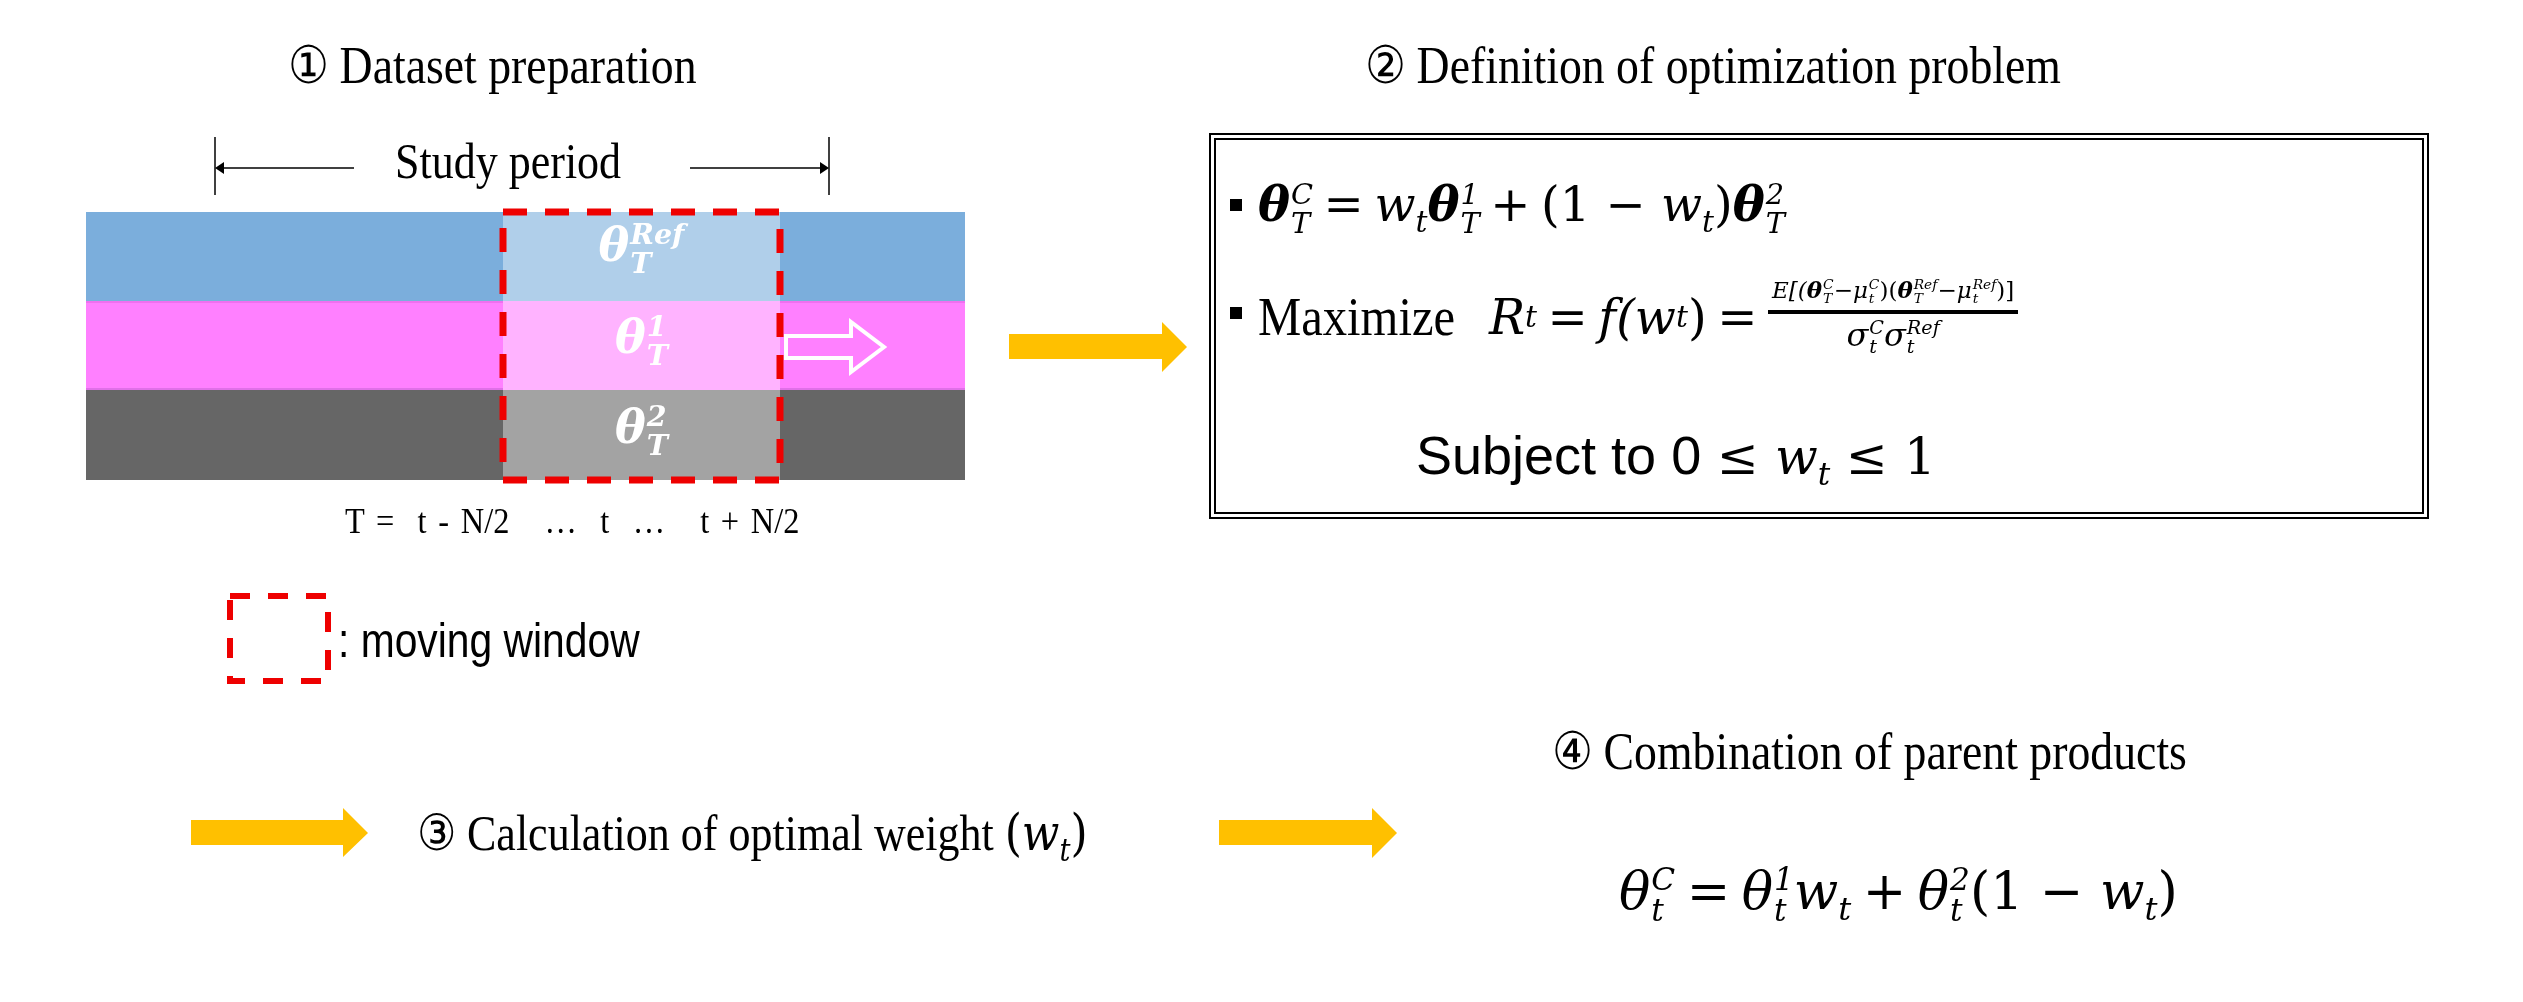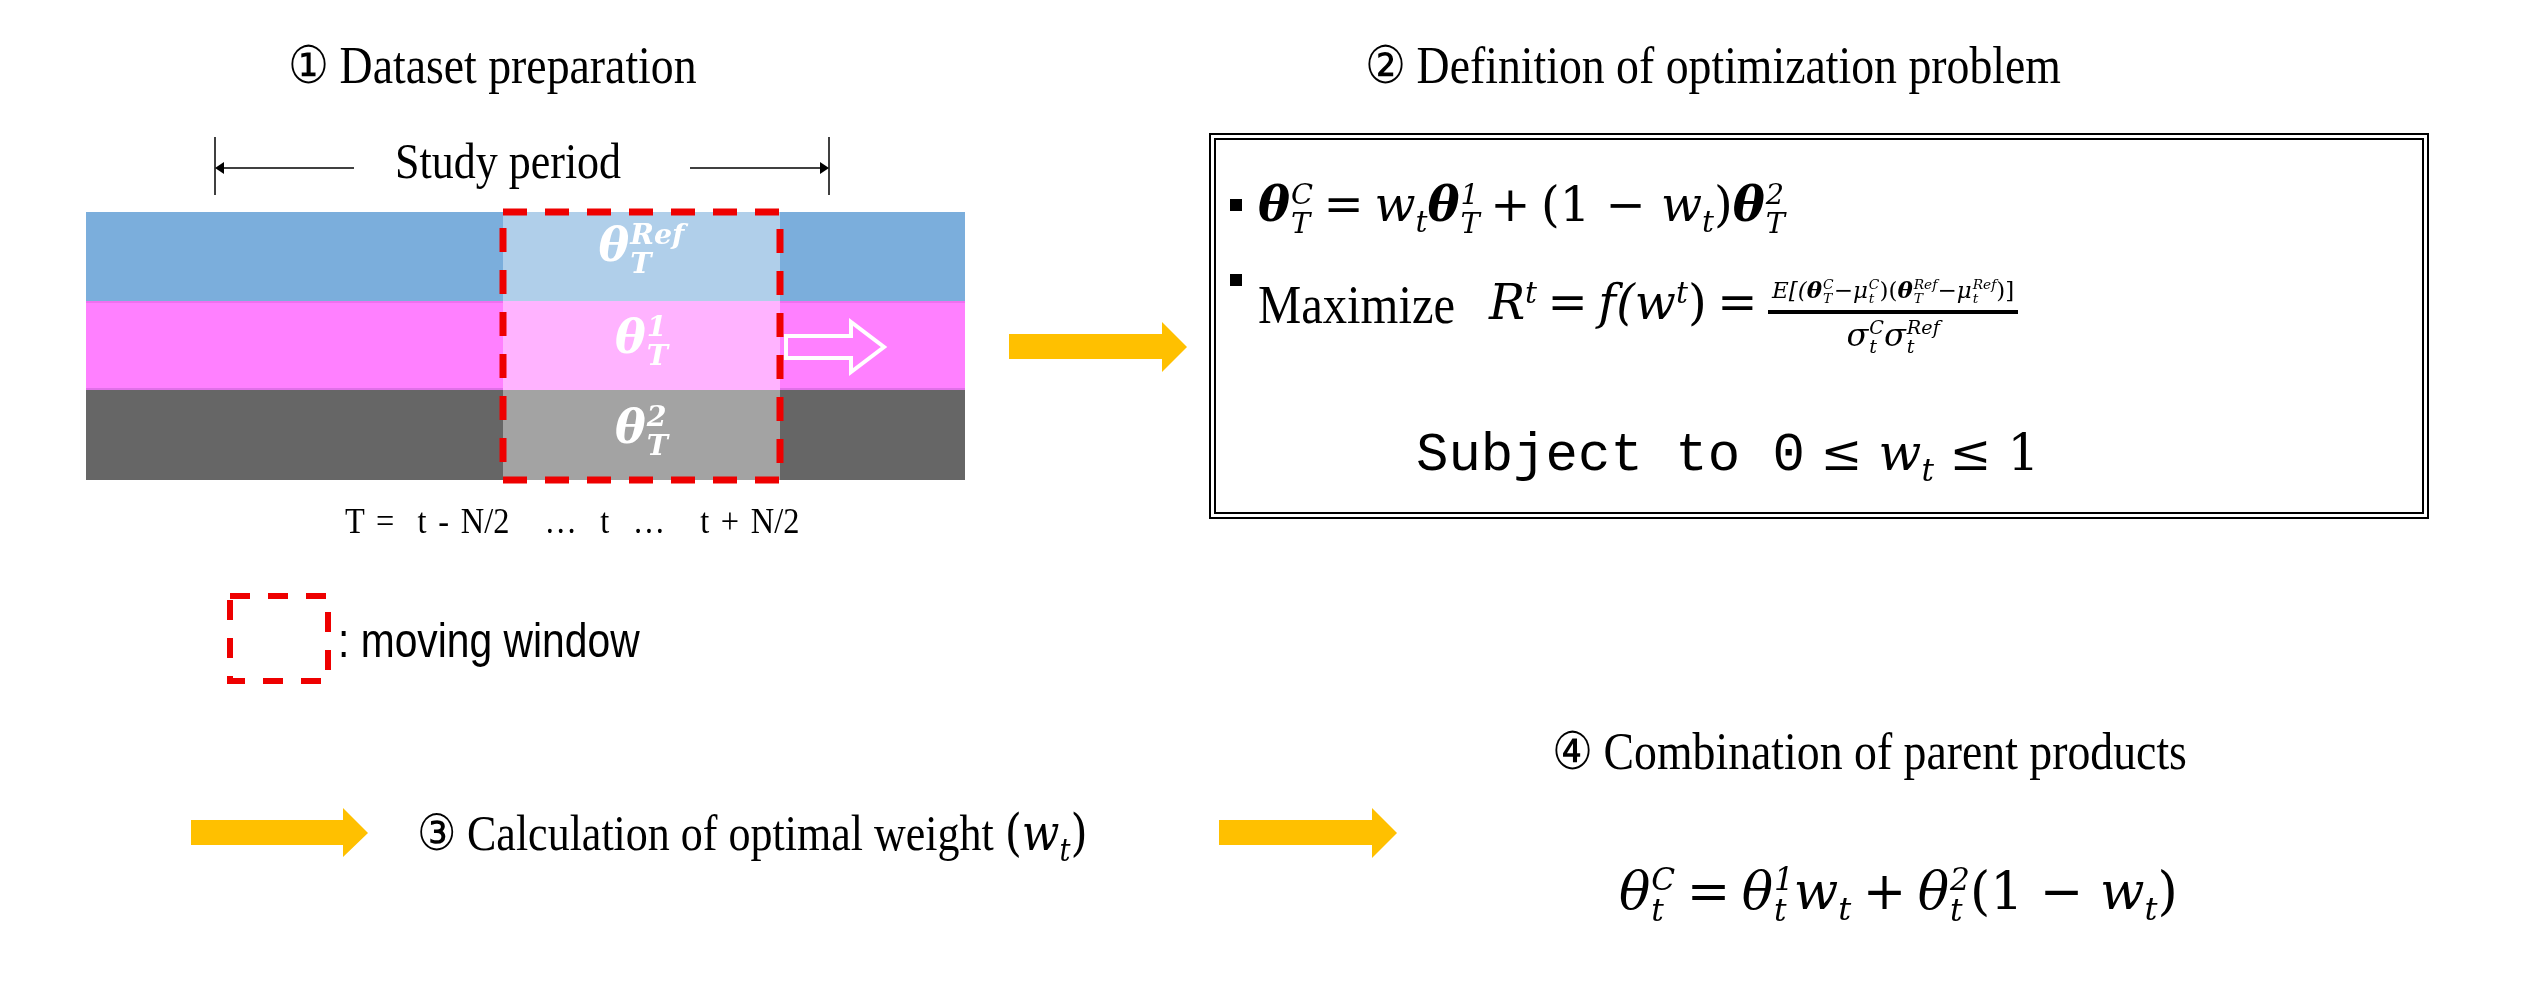--- a/index.html
+++ b/index.html
@@ -123,21 +123,21 @@
       <span>T</span>
     </span><span class="op">=</span><span>w</span><span class="sub">t</span><span class="b">θ</span><span class="ss">
       <span>1</span>
       <span>T</span>
     </span><span class="op">+</span><span class="up">(1 −</span> <span>w</span><span class="sub">t</span><span class="up">)</span><span class="b">θ</span><span class="ss">
       <span>2</span>
       <span>T</span>
     </span>
 </div>
 
-<div class="abs m" style="left:1230px; top:278px; font-size:48px; display:flex; align-items:flex-start;">
+<div class="abs m" style="left:1230px; top:278px; font-size:48px; display:flex; align-items:center;">
   <span class="bullet"></span>
   <span class="up serif" style="font-family:'Liberation Serif',serif; font-size:54px; margin-right:12px; display:inline-block; transform:scaleX(0.9); transform-origin:left center;">Maximize</span>
   <span>R</span>
     <span class="sub">t</span>
   <span class="op">=</span>
   <span>f(</span>
     <span>w</span>
     <span class="sub">t</span>
     <span class="up">)</span>
   <span class="op">=</span>
@@ -160,21 +160,21 @@
           <span>C</span>
           <span>t</span>
         </span><span>σ</span><span class="ss">
           <span>Ref</span>
           <span>t</span>
         </span></span>
   </span>
 </div>
 
 <div class="abs m" style="left:1416px; top:428px; font-size:50px;">
-  <span class="up" style="font-family:Liberation Mono, monospace; font-size:54px;">Subject to 0</span>
+  <span class="up" style="font-family:Liberation Sans, sans-serif; font-size:54px;">Subject to 0</span>
   <span class="up">≤</span>
   <span>w</span><span class="sub">t</span>
   <span class="up">≤</span>
   <span class="up">1</span>
 </div>
 
 <svg class="abs" style="left:191px; top:808px;" width="180" height="52">
   <polygon points="0,12 152,12 152,0 177,25 152,49 152,37 0,37" fill="#FFC000"></polygon>
 </svg>
 <div class="abs title serif" style="left:417px; top:808px; font-size:50px; transform: scaleX(0.88);">

